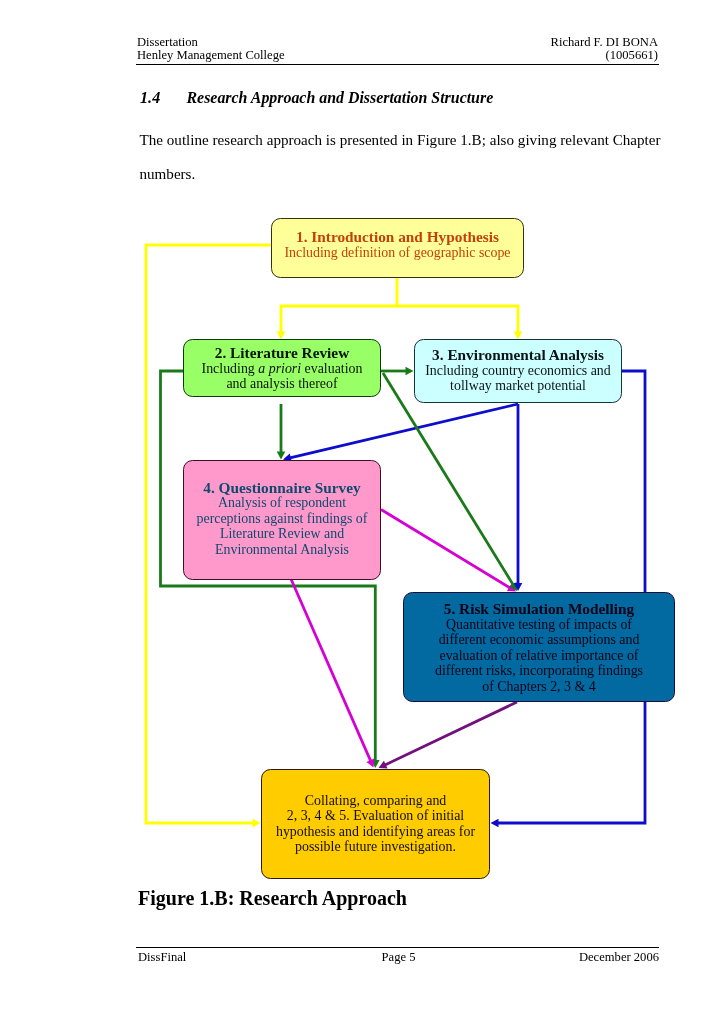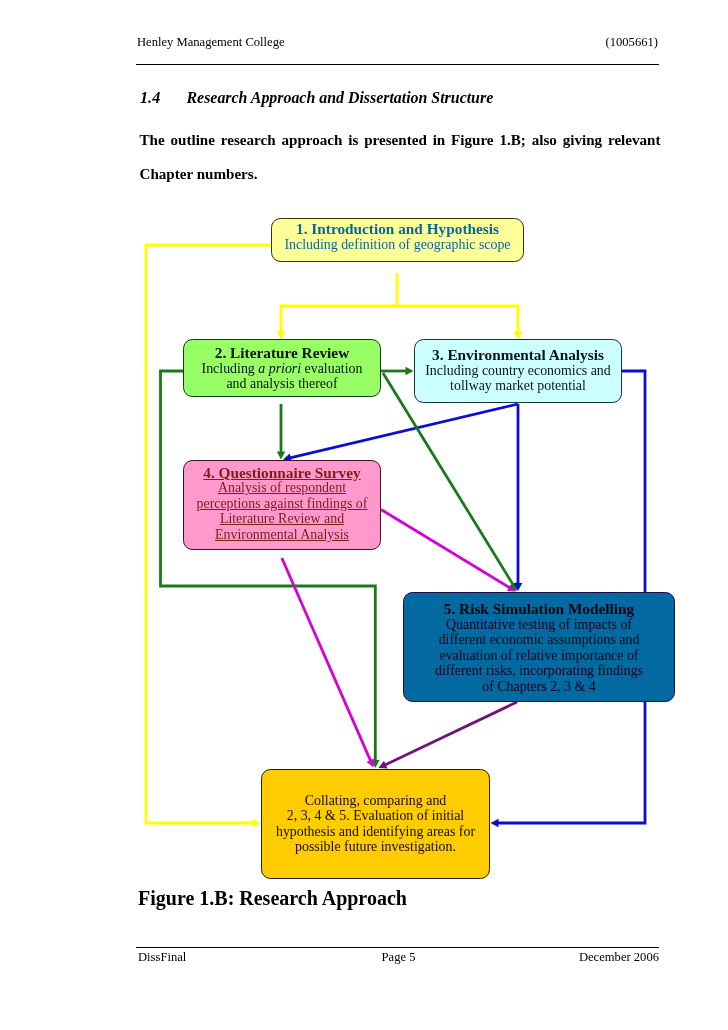--- a/index.html
+++ b/index.html
@@ -5,40 +5,44 @@
   html,body{margin:0;padding:0;}
   body{width:728px;height:1030px;background:#ffffff;font-family:"Liberation Serif",serif;color:#000;overflow:hidden;position:relative;}
   .page{position:absolute;left:0;top:0;width:728px;height:1030px;}
   
   .hdr{position:absolute;left:137px;top:36px;width:521px;}
   .hdr-row{display:flex;justify-content:space-between;font-size:12.6px;line-height:13.2px;}
   .hdr-rule{position:absolute;left:136px;top:64px;width:523px;height:1.4px;background:#000;}
   
   .h-num{position:absolute;left:140px;top:89px;font-size:16.2px;font-weight:bold;font-style:italic;}
   .h-txt{position:absolute;left:186.5px;top:89px;font-size:15.9px;font-weight:bold;font-style:italic;}
-  .para{position:absolute;left:139.5px;top:124px;width:521px;font-size:15.1px;line-height:33.6px;text-align:justify;font-weight:bold;}
+  .para{position:absolute;left:139.5px;top:124px;width:521px;font-size:15.1px;line-height:33.6px;text-align:justify;}
   .figcap{position:absolute;left:138px;top:891px;font-size:20px;line-height:14px;font-weight:bold;}
   .ftr-rule{position:absolute;left:136px;top:946.5px;width:523px;height:1.4px;background:#000;}
   .ftr{position:absolute;left:138px;top:951px;width:521px;display:flex;justify-content:space-between;font-size:12.6px;line-height:13px;}
   .ftr span{flex:1;}
   .ftr .c{text-align:center;}
   .ftr .r{text-align:right;}
   
   #diagram{position:absolute;left:0;top:0;width:728px;height:1030px;}
   #edges{position:absolute;left:0;top:0;}
   .node{position:absolute;border:1.6px solid #262626;border-radius:9.5px;box-sizing:border-box;text-align:center;
         display:flex;flex-direction:column;align-items:center;justify-content:center;overflow:hidden;}
   .node .t{font-weight:bold;font-size:15.3px;line-height:15.8px;white-space:nowrap;}
   .node .b{font-weight:normal;font-size:13.9px;line-height:15.5px;white-space:nowrap;}
 </style>
 </head>
 <body>
 
 <div class="page">
   <div class="hdr">
+    <div class="hdr-row">
+        <span>Dissertation</span>
+        <span>Richard F. DI BONA</span>
+      </div>
     <div class="hdr-row">
         <span>Henley Management College</span>
         <span>(1005661)</span>
       </div>
   </div>
   <div class="hdr-rule"></div>
   <div class="h-num">1.4</div>
   <div class="h-txt">Research Approach and Dissertation Structure</div>
   <div class="para">The outline research approach is presented in Figure 1.B; also giving relevant Chapter numbers.</div>
   <div id="diagram">
@@ -89,35 +93,35 @@
         </g>
         <g>
           <path d="M 383 373 L 513.2296387836318 584.8661287674009" fill="none" stroke="#1a7a1a" stroke-width="2.8" stroke-linecap="butt" stroke-linejoin="miter"></path>
           <path d="M 0 0 L -8 -4.3 L -8 4.3 Z" fill="#1a7a1a" transform="translate(517,591) rotate(58.42183506788621)"></path>
         </g>
         <g>
           <path d="M 518 404 L 518 583.8" fill="none" stroke="#0d0dcc" stroke-width="2.8" stroke-linecap="butt" stroke-linejoin="miter"></path>
           <path d="M 0 0 L -8 -4.3 L -8 4.3 Z" fill="#0d0dcc" transform="translate(518,591) rotate(90)"></path>
         </g>
       </svg>
-  <div class="node" style="left: 271px; top: 217.7px; width: 253px; height: 44px; background: rgb(255, 255, 153); border-color: rgb(51, 51, 10); color: #0369a1; justify-content: center;">
+  <div class="node" style="left: 271px; top: 217.7px; width: 253px; height: 60px; background: rgb(255, 255, 153); border-color: rgb(51, 51, 10); color: #c2410c; justify-content: center;">
         <div class="t" style="margin-top: -6px;">1. Introduction and Hypothesis</div>
         <div class="b">Including definition of geographic scope</div>
       </div>
       <div class="node" style="left: 183px; top: 339.4px; width: 198px; height: 58px; background: rgb(153, 255, 102); border-color: rgb(10, 61, 10); color: rgb(7, 20, 7);">
         <div class="t">2. Literature Review</div>
         <div class="b">Including <i>a priori</i> evaluation</div>
         <div class="b">and analysis thereof</div>
       </div>
       <div class="node" style="left: 414px; top: 339.4px; width: 208px; height: 64px; background: rgb(204, 255, 255); border-color: rgb(19, 51, 61); color: rgb(10, 20, 23); justify-content: center;">
         <div class="t" style="margin-top: -2px;">3. Environmental Analysis</div>
         <div class="b">Including country economics and</div>
         <div class="b">tollway market potential</div>
       </div>
-      <div class="node" style="left: 183px; top: 459.5px; width: 198px; height: 90px; background: rgb(255, 153, 204); border-color: rgb(61, 15, 34); color: #7f1d1d; justify-content: center; text-decoration: underline;">
+      <div class="node" style="left: 183px; top: 459.5px; width: 198px; height: 120px; background: rgb(255, 153, 204); border-color: rgb(61, 15, 34); color: #0c4a6e; justify-content: center;">
         <div class="t" style="margin-top: -2px;">4. Questionnaire Survey</div>
         <div class="b">Analysis of respondent</div>
         <div class="b">perceptions against findings of</div>
         <div class="b">Literature Review and</div>
         <div class="b">Environmental Analysis</div>
       </div>
       <div class="node" style="left: 403px; top: 592.4px; width: 272px; height: 110px; background: #0369a1; border-color: rgb(31, 10, 61); color: rgb(13, 4, 23);">
         <div class="t">5. Risk Simulation Modelling</div>
         <div class="b">Quantitative testing of impacts of</div>
         <div class="b">different economic assumptions and</div>

